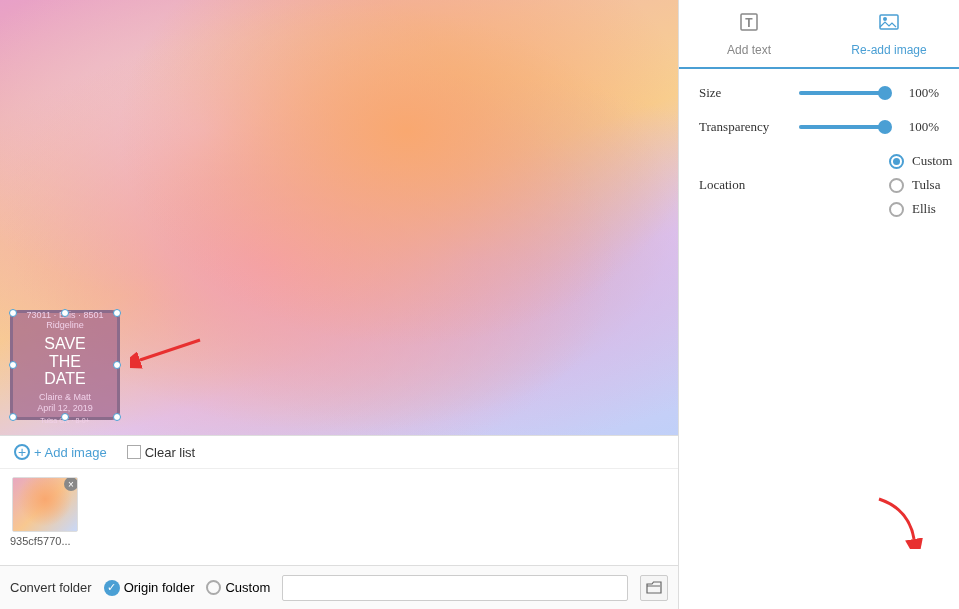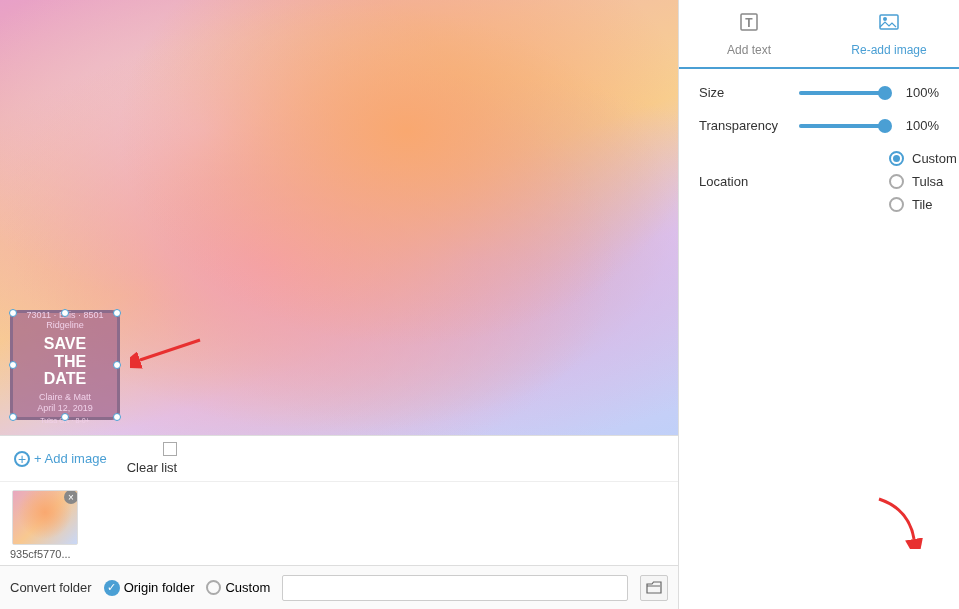--- a/index.html
+++ b/index.html
@@ -85,24 +85,24 @@
     .stamp-text {
       color: #f0d0e8;
       text-align: center;
       font-size: 9px;
       line-height: 1.2;
       padding: 4px;
     }
 
     .stamp-big-text {
       font-size: 16px;
-      font-weight: 700;
+      font-weight: 400;
       color: #fff;
       line-height: 1.1;
-      text-align: right;
+      text-align: center;
     }
 
     .stamp-circular-text {
       font-size: 7px;
       color: #f0d0e8;
       text-align: center;
     }
 
     
     .arrow-overlay {
@@ -153,28 +153,27 @@
       display: flex;
       align-items: center;
       justify-content: center;
       font-size: 14px;
       line-height: 1;
       color: #4a9fd4;
     }
 
     .clear-list-btn {
       display: flex;
-      align-items: flex-end;
+      align-items: center;
       gap: 4px;
       background: none;
       border: none;
       cursor: pointer;
       color: #333;
       font-size: 13px;
-      flex-direction: column;
     }
 
     .checkbox-icon {
       width: 14px;
       height: 14px;
       border: 1px solid #aaa;
       display: inline-block;
     }
 
     .file-items {
@@ -348,20 +347,21 @@
     .tab-label {
       font-size: 12px;
     }
 
     .right-content {
       flex: 1;
       padding: 16px 20px;
       display: flex;
       flex-direction: column;
       gap: 18px;
+      font-family: Liberation Serif, serif;
     }
 
     .property-row {
       display: flex;
       align-items: center;
       gap: 10px;
     }
 
     .prop-label {
       width: 90px;
@@ -580,21 +580,21 @@
                 <div class="radio-inner"></div>
               </div>
               <span class="location-name">Custom</span>
             </div>
             <div class="location-option">
               <div class="radio-outer"></div>
               <span class="location-name">Tulsa</span>
             </div>
             <div class="location-option">
               <div class="radio-outer"></div>
-              <span class="location-name">Tile</span>
+              <span class="location-name">Ellis</span>
             </div>
           </div>
         </div>
 
       </div>
 
       <div style="flex:1; position:relative">
         <svg style="position:absolute; bottom:60px; right:30px;" width="60" height="60" viewBox="0 0 60 60">
           <defs>
             <marker id="arrowhead2" markerWidth="8" markerHeight="6" refX="0" refY="3" orient="auto">

